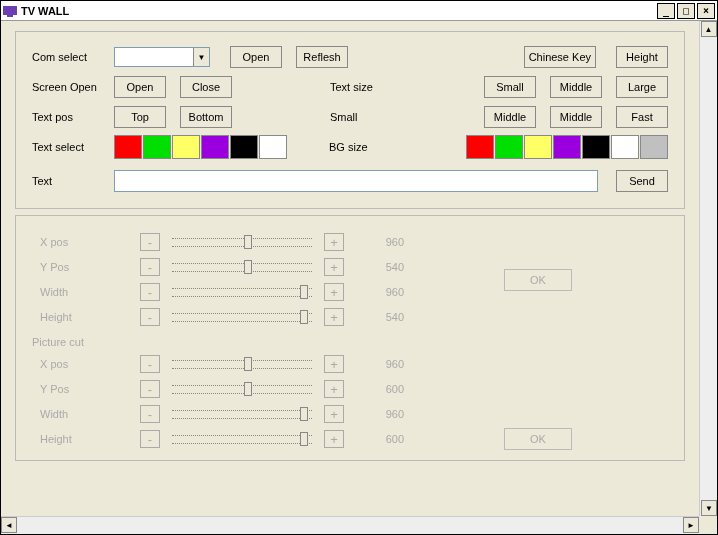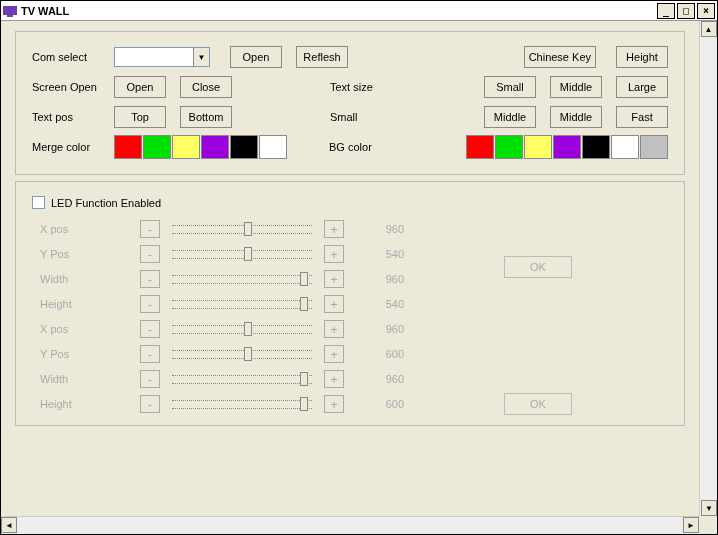--- a/index.html
+++ b/index.html
@@ -97,49 +97,51 @@
         <div style="width:90px"></div>
         <div style="width:60px">Small</div>
         <div style="flex:1"></div>
         <div class="btn">Middle</div>
         <div style="width:6px"></div>
         <div class="btn">Middle</div>
         <div style="width:6px"></div>
         <div class="btn">Fast</div>
       </div>
       <div class="row">
-        <div class="label">Merge color</div>
+        <div class="label">Text select</div>
         <div class="swatches" id="tc-swatches">
             <div class="swatch" style="background: rgb(255, 0, 0);"></div>
             <div class="swatch" style="background: rgb(0, 224, 0);"></div>
             <div class="swatch" style="background: rgb(255, 255, 102);"></div>
             <div class="swatch" style="background: rgb(153, 0, 221);"></div>
             <div class="swatch" style="background: rgb(0, 0, 0);"></div>
             <div class="swatch" style="background: rgb(255, 255, 255);"></div>
           </div>
         <div style="width:34px"></div>
-        <div style="width:60px">BG color</div>
+        <div style="width:60px">BG size</div>
         <div style="flex:1"></div>
         <div class="swatches" id="bg-swatches">
             <div class="swatch" style="background: rgb(255, 0, 0);"></div>
             <div class="swatch" style="background: rgb(0, 224, 0);"></div>
             <div class="swatch" style="background: rgb(255, 255, 102);"></div>
             <div class="swatch" style="background: rgb(153, 0, 221);"></div>
             <div class="swatch" style="background: rgb(0, 0, 0);"></div>
             <div class="swatch" style="background: rgb(255, 255, 255);"></div>
             <div class="swatch" style="background: rgb(192, 192, 192);"></div>
           </div>
       </div>
+      <div class="row" style="margin-top:4px">
+        <div class="label">Text</div>
+        <input class="textfield" value="" style="">
+        <div style="width:10px"></div>
+        <div class="btn">Send</div>
+      </div>
     </div>
 
     <div class="panel2">
-      <div class="checkbox-row">
-        <div class="checkbox"></div>
-        <div>LED Function Enabled</div>
-      </div>
       <div style="display:flex">
         <div id="scaler-rows">
             <div class="srow">
               <div class="slabel">X pos</div>
               <div style="width:48px"></div>
               <div class="stepbtn">-</div>
               <div class="double-slider">
                 <div class="dot-track t1"></div>
                 <div class="dot-track t2"></div>
                 <div class="thumb" style="left:72px"></div>
@@ -181,20 +183,21 @@
                 <div class="thumb" style="left:128px"></div>
               </div>
               <div class="stepbtn">+</div>
               <div class="svalue">540</div>
             </div>
           </div>
         <div style="display:flex;align-items:center">
             <div class="ok-btn">OK</div>
           </div>
       </div>
+      <div class="section-label" style="margin-top:6px">Picture cut</div>
       <div style="display:flex">
         <div id="cut-rows">
             <div class="srow">
               <div class="slabel">X pos</div>
               <div style="width:48px"></div>
               <div class="stepbtn">-</div>
               <div class="double-slider">
                 <div class="dot-track t1"></div>
                 <div class="dot-track t2"></div>
                 <div class="thumb" style="left:72px"></div>

